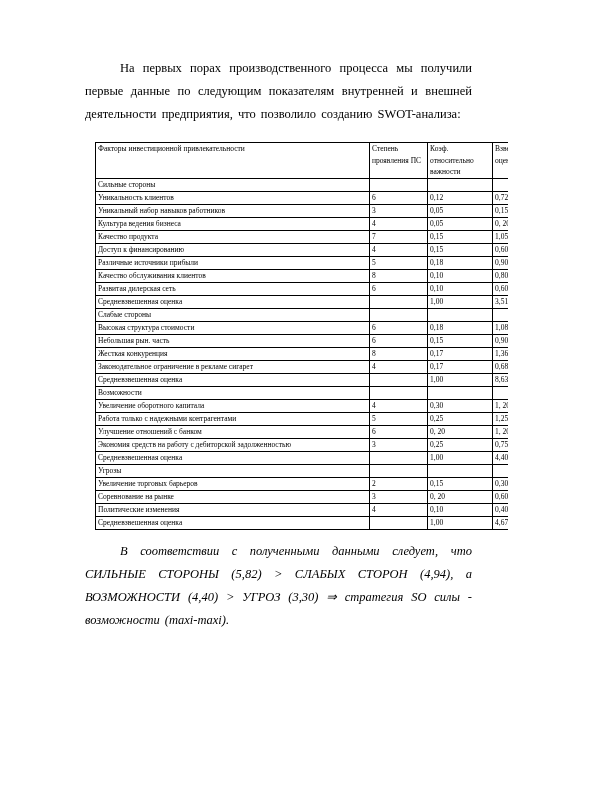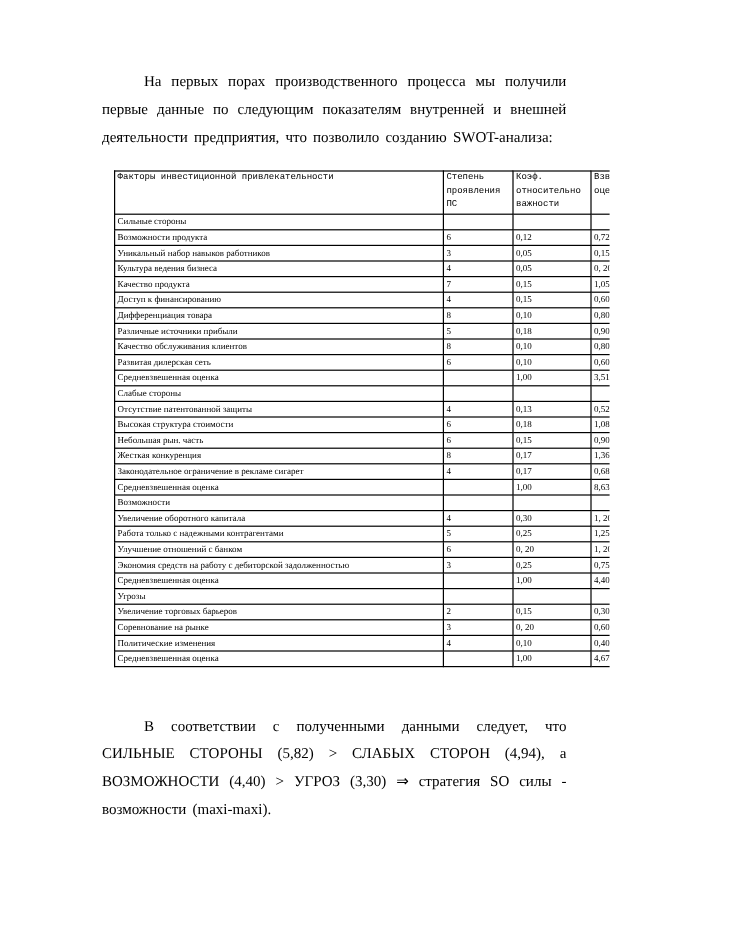--- a/index.html
+++ b/index.html
@@ -32,28 +32,27 @@
     border: 1px solid #000;
     padding: 0 2px;
     text-align: left;
     font-weight: normal;
     vertical-align: top;
     overflow: hidden;
   }
   .swot-table thead th {
     height: 36px;
     line-height: 11.5px;
-    font-family: Liberation Mono, monospace;
   }
   .swot-table td {
     height: 13px;
     line-height: 12px;
     white-space: nowrap;
   }
-  .conclusion { margin-top: 38px; }
+  .conclusion { margin-top: 10px; font-style: italic; }
 </style>
 </head>
 <body>
 
 <div class="page">
 
   <p class="para intro">На первых порах производственного процесса мы получили первые данные по следующим показателям внутренней и внешней деятельности предприятия, что позволило созданию SWOT-анализа:</p>
 
   <table class="swot-table">
     <colgroup>
@@ -71,21 +70,21 @@
       </tr>
     </thead>
     <tbody>
         <tr>
           <td>Сильные стороны</td>
           <td></td>
           <td></td>
           <td></td>
         </tr>
         <tr>
-          <td>Возможности продукта</td>
+          <td>Уникальность клиентов</td>
           <td>6</td>
           <td>0,12</td>
           <td>0,72</td>
         </tr>
         <tr>
           <td>Уникальный набор навыков работников</td>
           <td>3</td>
           <td>0,05</td>
           <td>0,15</td>
         </tr>
@@ -99,26 +98,20 @@
           <td>Качество продукта</td>
           <td>7</td>
           <td>0,15</td>
           <td>1,05</td>
         </tr>
         <tr>
           <td>Доступ к финансированию</td>
           <td>4</td>
           <td>0,15</td>
           <td>0,60</td>
-        </tr>
-        <tr>
-          <td>Дифференциация товара</td>
-          <td>8</td>
-          <td>0,10</td>
-          <td>0,80</td>
         </tr>
         <tr>
           <td>Различные источники прибыли</td>
           <td>5</td>
           <td>0,18</td>
           <td>0,90</td>
         </tr>
         <tr>
           <td>Качество обслуживания клиентов</td>
           <td>8</td>
@@ -137,26 +130,20 @@
           <td>1,00</td>
           <td>3,51</td>
         </tr>
         <tr>
           <td>Слабые стороны</td>
           <td></td>
           <td></td>
           <td></td>
         </tr>
         <tr>
-          <td>Отсутствие патентованной защиты</td>
-          <td>4</td>
-          <td>0,13</td>
-          <td>0,52</td>
-        </tr>
-        <tr>
           <td>Высокая структура стоимости</td>
           <td>6</td>
           <td>0,18</td>
           <td>1,08</td>
         </tr>
         <tr>
           <td>Небольшая рын. часть</td>
           <td>6</td>
           <td>0,15</td>
           <td>0,90</td>

